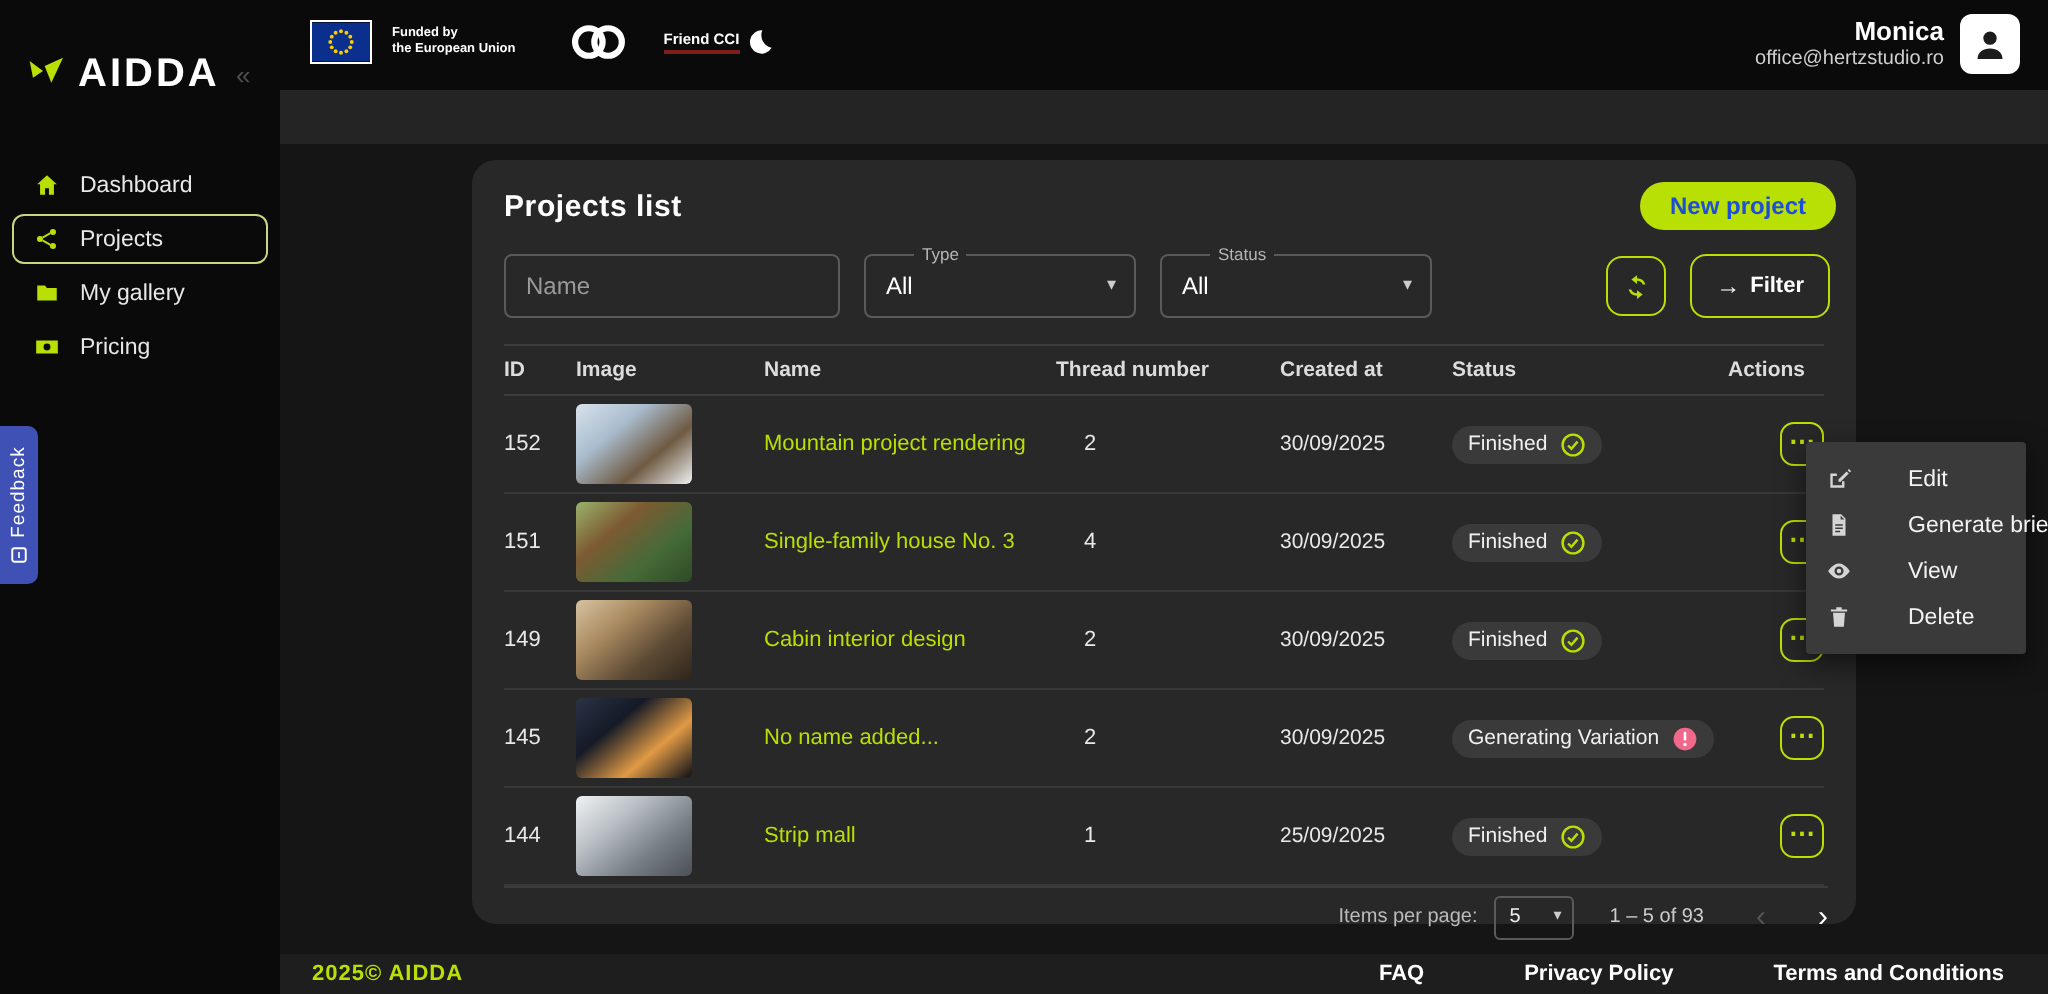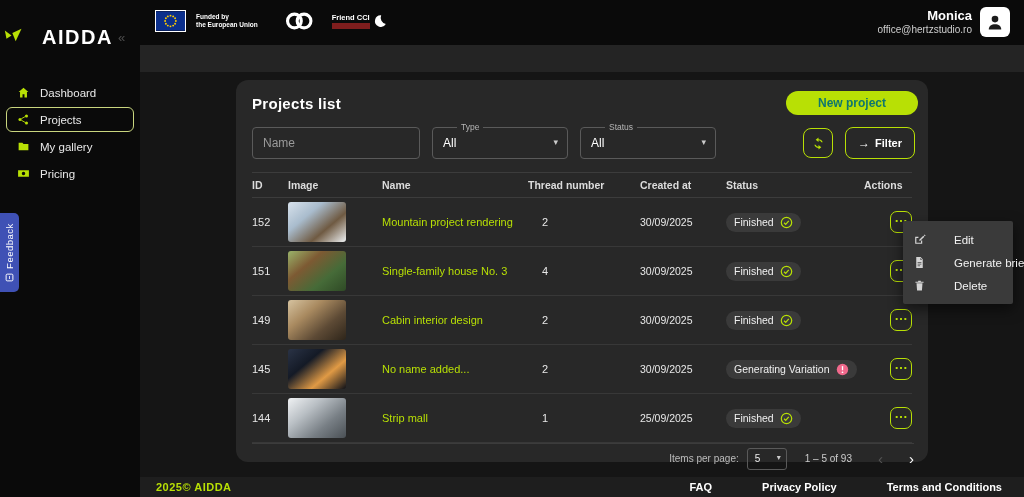--- a/index.html
+++ b/index.html
@@ -2,31 +2,31 @@
 <html><head>
 <meta charset="utf-8">
 <style>
   html,body{margin:0;padding:0;background:#000;}
   .screen{position:relative;width:1024px;height:497px;background:#141414;overflow:hidden;
           font-family:"Liberation Sans",sans-serif;color:#eee;}
 
   
   .topbar{position:absolute;left:0;top:0;width:1024px;height:45px;background:#0a0a0a;}
   .sidebar{position:absolute;left:0;top:0;width:140px;height:497px;background:#0a0a0a;z-index:3;}
-  .logo{position:absolute;left:4px;top:26px;display:flex;align-items:center;gap:18px;}
+  .logo{position:absolute;left:14px;top:26px;display:flex;align-items:center;gap:5px;}
   .logo svg{width:20px;height:20px;}
   .logo .brand{font-size:20px;font-weight:bold;letter-spacing:1.5px;color:#fff;}
   .collapse{position:absolute;left:118px;top:30px;color:#4d4d4d;font-size:13px;cursor:pointer;}
 
   .euwrap{position:absolute;left:155px;top:10px;display:flex;align-items:center;gap:10px;}
   .euflag{width:29px;height:20px;border:1px solid #fff;}
   .eutext{font-size:6.5px;font-weight:bold;color:#fff;line-height:1.25;}
   .rings{margin-left:14px;}
   .fcci{display:flex;align-items:center;gap:3px;margin-left:6px;}
-  .fcci .fcci-label{font-size:7.5px;font-weight:bold;color:#fff;border-bottom:6px solid #7f1d1d;padding-bottom:1px;}
+  .fcci .fcci-label{font-size:7.5px;font-weight:bold;color:#fff;border-bottom:2px solid #7f1d1d;padding-bottom:1px;}
 
   .userbox{position:absolute;right:52px;top:8px;text-align:right;}
   .userbox .uname{font-size:13px;font-weight:bold;color:#fff;}
   .userbox .uemail{font-size:10px;color:#cfcfcf;margin-top:1px;}
   .avatar{position:absolute;right:14px;top:7px;width:30px;height:30px;background:#fff;border-radius:6px;
           display:flex;align-items:center;justify-content:center;cursor:pointer;}
   .avatar svg{width:20px;height:20px;}
 
   
   .nav{position:absolute;left:6px;top:80px;width:128px;display:flex;flex-direction:column;gap:2px;}
@@ -52,22 +52,22 @@
           display:flex;align-items:center;}
   .footer .copy{margin-left:16px;font-size:11px;font-weight:bold;color:var(--accent);letter-spacing:.5px;}
   .footer .flinks{margin-left:auto;margin-right:22px;display:flex;gap:50px;}
   .footer .flinks span{font-size:11px;font-weight:bold;color:#fff;cursor:pointer;}
 
   
   :root{--accent:#b8e005;}
   .panel{position:absolute;left:236px;top:80px;width:692px;height:382px;background:#282828;border-radius:12px;z-index:2;}
   .panel-head{display:flex;align-items:center;justify-content:space-between;padding:11px 10px 0 16px;}
   .panel-title{font-size:15px;font-weight:bold;color:#fff;letter-spacing:.3px;}
-  .btn-new{background:var(--accent);color:#0f766e;font-weight:bold;font-size:12px;border:none;
-           border-radius:13px;padding:5px 32px;cursor:pointer;font-family:inherit;}
+  .btn-new{background:var(--accent);color:#1d4ed8;font-weight:bold;font-size:12px;border:none;
+           border-radius:13px;padding:5px 15px;cursor:pointer;font-family:inherit;}
 
   .filters{display:flex;align-items:center;margin:11px 13px 0 16px;height:34px;}
   .inp-name{width:146px;height:30px;background:transparent;border:1px solid #5a5a5a;border-radius:4px;
             color:#eee;font-size:12px;padding:0 10px;font-family:inherit;}
   .inp-name::placeholder{color:#9a9a9a;}
   .selwrap{position:relative;width:134px;height:30px;border:1px solid #5a5a5a;border-radius:4px;
            margin-left:12px;cursor:pointer;}
   .selwrap .flabel{position:absolute;left:24px;top:-6px;font-size:8.5px;color:#b5b5b5;background:#282828;padding:0 4px;}
   .selwrap .sval{position:absolute;left:10px;top:8px;font-size:12px;color:#fff;}
   .selwrap .caret{position:absolute;right:9px;top:9px;font-size:9px;color:#ccc;}
@@ -404,20 +404,29 @@
           <svg viewBox="0 0 24 24" fill="currentColor">
             <path d="M6 2h8l4 4v16H6V2zm7.5 1.5V7H17l-3.5-3.5z"></path>
             <path d="M8.5 12h7M8.5 15h7M8.5 18h4.5" stroke="#3a3a3a" stroke-width="1.3"></path>
           </svg>
         </span>
     <span class="cl">Generate brief</span>
   </div>
       <div class="ctx-item">
     <span class="ci">
           <svg viewBox="0 0 24 24" fill="currentColor">
+            <path fill-rule="evenodd" d="M12 5C6.2 5 2 12 2 12s4.2 7 10 7 10-7 10-7-4.2-7-10-7zm0 11.2a4.2 4.2 0 1 1 0-8.4 4.2 4.2 0 0 1 0 8.4z"></path>
+            <circle cx="12" cy="12" r="2.1"></circle>
+          </svg>
+        </span>
+    <span class="cl">View</span>
+  </div>
+      <div class="ctx-item">
+    <span class="ci">
+          <svg viewBox="0 0 24 24" fill="currentColor">
             <path d="M6.5 8h11l-1 13h-9l-1-13zM9.5 5V3h5v2h5v2H4.5V5h5z"></path>
           </svg>
         </span>
     <span class="cl">Delete</span>
   </div>
     </div>
 
   <div class="footer">
     <span class="copy">2025© AIDDA</span>
     <div class="flinks">

